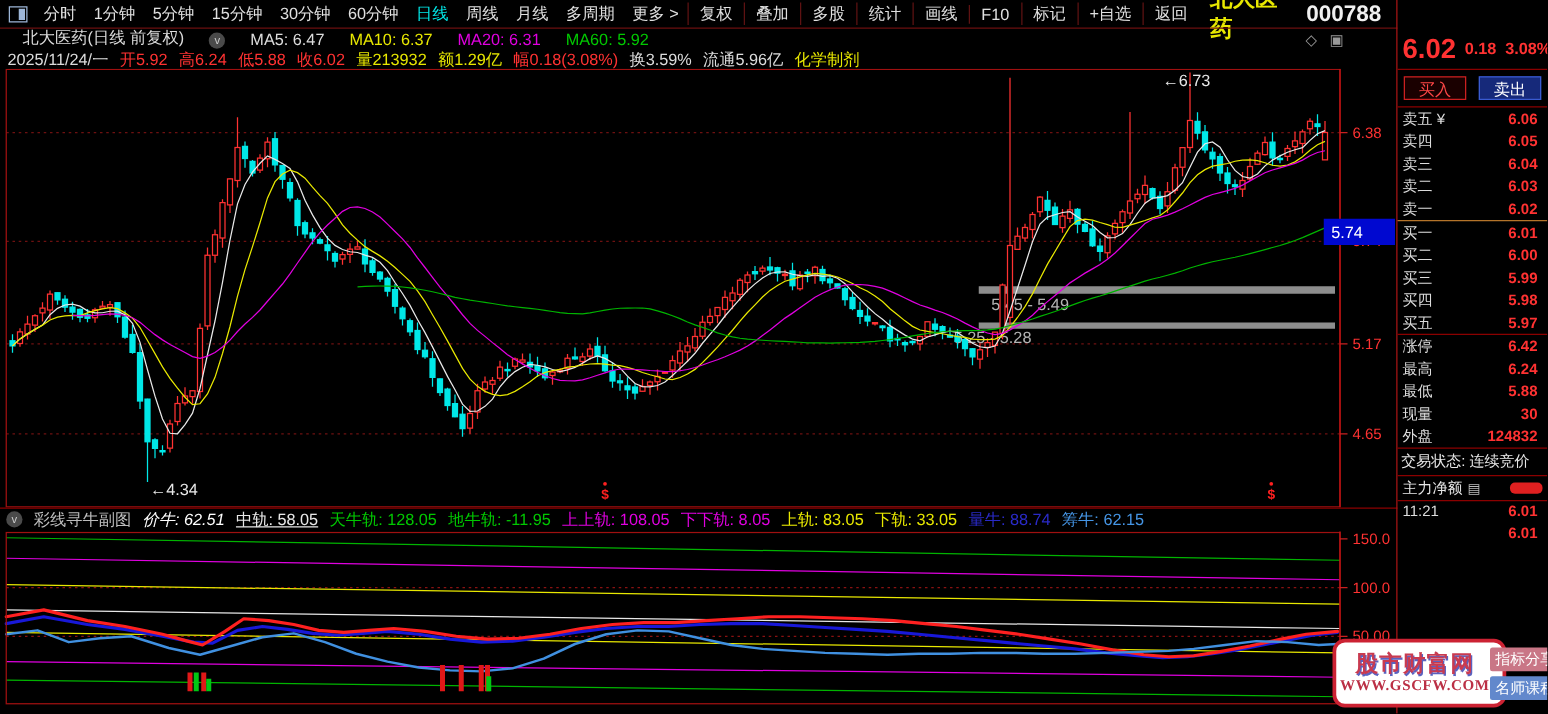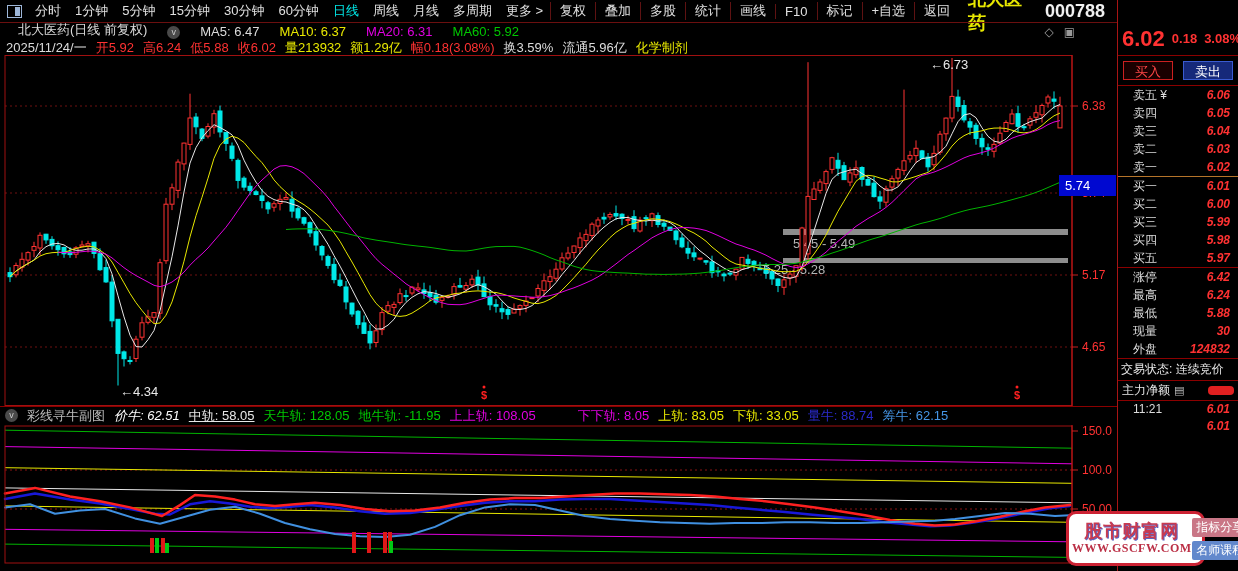--- a/index.html
+++ b/index.html
@@ -40,23 +40,23 @@
          font-size:13px;line-height:21px;padding-left:6px;box-sizing:border-box;z-index:5;}
   
   .sb{position:absolute;left:1118px;top:22px;width:120px;bottom:0;font-size:12px;box-sizing:border-box;}
   .q{height:33px;border-bottom:1px solid #8b0000;display:flex;align-items:center;gap:7px;padding:0 4px;}
   .q .p{font-size:22px;font-weight:bold;color:#ff3232;}
   .q .c{font-size:13px;font-weight:bold;color:#ff3232;}
   .btns{height:29px;border-bottom:1px solid #8b0000;display:flex;align-items:center;justify-content:space-between;padding:0 5px;}
   .bb{width:50px;height:19px;text-align:center;line-height:19px;font-size:13px;box-sizing:border-box;}
   .bb.buy{border:1px solid #cc2020;color:#ff4646;background:#1a0000;}
   .bb.sell{border:1px solid #3a5bd0;color:#fff;background:#16297a;}
-  .row{display:flex;justify-content:space-between;height:18px;line-height:18px;padding:0 8px 0 4px;margin-left:11px;}
+  .row{display:flex;justify-content:space-between;height:18px;line-height:18px;padding:0 8px 0 4px;}
   .row .l{color:#dcdcdc;}
-  .row .v{color:#ff3232;font-weight:bold;font-style:italic;}
+  .row .v{color:#ff3232;font-weight:bold;}
   .sell-block{border-bottom:1px solid #b5742a;}
   .buy-block{border-bottom:1px solid #8b0000;}
   .st1{border-bottom:1px solid #8b0000;}
   .st2{border-bottom:1px solid #8b0000;}
   .st2 .row .v{color:#e8e8e8;font-weight:normal;}
   .status{height:21px;line-height:21px;border-bottom:1px solid #8b0000;padding:0 3px;white-space:nowrap;
           overflow:hidden;color:#e8e8e8;}
   .zlje{height:19px;border-bottom:1px solid #8b0000;display:flex;align-items:center;gap:4px;padding:0 4px;color:#e8e8e8;}
   .zlje .ic{color:#bbb;font-size:11px;}
   .zlje .cap{width:26px;height:9px;background:#e02020;border-radius:4px;margin-left:auto;}
@@ -525,21 +525,21 @@
     </svg>
 
   <div class="indhdr">
     <span class="circ">v</span>
     <span class="c-gry">彩线寻牛副图</span>
     <span style="color: #ffffff; font-style: italic;">价牛: 62.51</span>
     <span style="color: rgb(232, 232, 232); text-decoration: underline;">中轨: 58.05</span>
     <span style="color: rgb(0, 200, 0);">天牛轨: 128.05</span>
     <span style="color: rgb(0, 200, 0);">地牛轨: -11.95</span>
     <span style="color: rgb(224, 0, 224);">上上轨: 108.05</span>
-    <span style="color: rgb(224, 0, 224); margin-left: 33px;">下下轨: 8.05</span>
+    <span style="color: rgb(224, 0, 224);">下下轨: 8.05</span>
     <span style="color: rgb(232, 232, 0);">上轨: 83.05</span>
     <span style="color: rgb(232, 232, 0);">下轨: 33.05</span>
     <span style="color: rgb(42, 42, 200);">量牛: 88.74</span>
     <span style="color: rgb(69, 149, 229);">筹牛: 62.15</span>
   </div>
 
   <svg id="ip" width="1118" height="140">
       <line x1="5" y1="45" x2="1072" y2="45" stroke="#8a1212" stroke-dasharray="2 3"></line>
       <line x1="5" y1="84" x2="1072" y2="84" stroke="#8a1212" stroke-dasharray="2 3"></line>
       <line x1="5" y1="5.2" x2="1072" y2="23.2" stroke="#00b400"></line>

